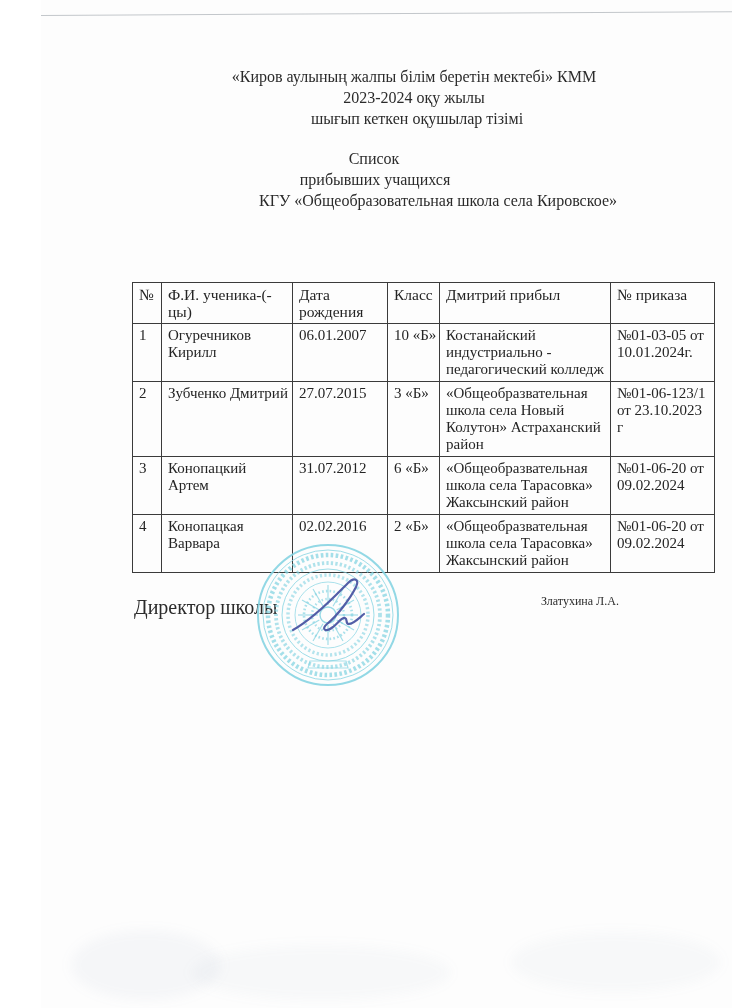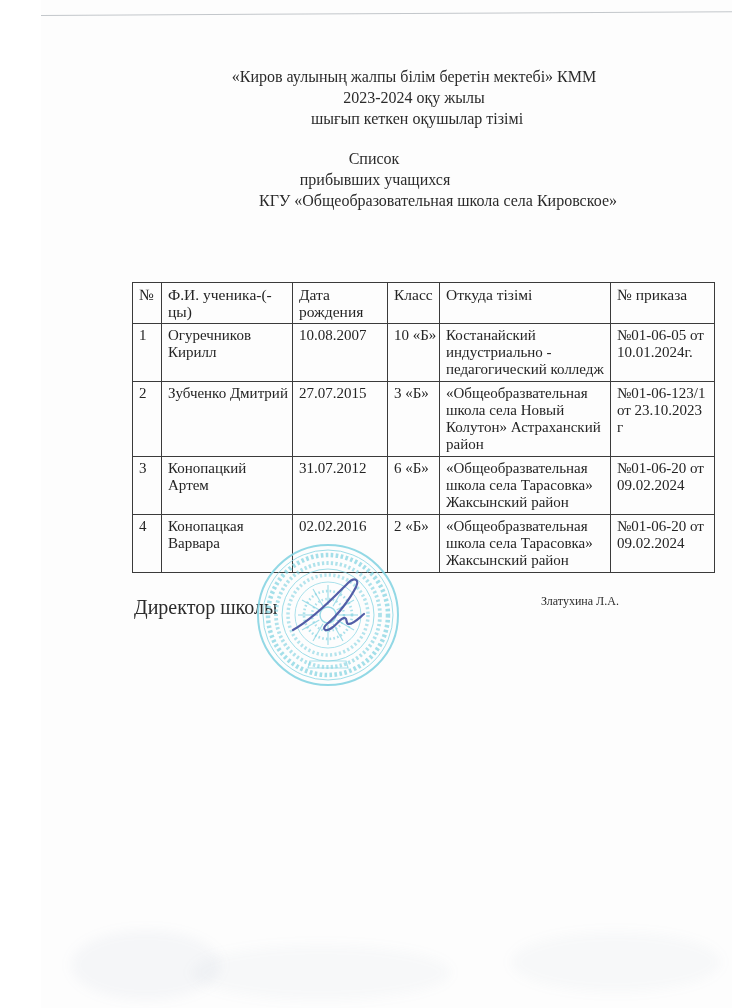--- a/index.html
+++ b/index.html
@@ -105,32 +105,32 @@
       <col class="c-class">
         <col class="c-from">
         <col class="c-order">
     </colgroup>
     <thead>
       <tr class="h-row">
         <th>№</th>
         <th>Ф.И. ученика-(-цы)</th>
         <th>Дата рождения</th>
         <th>Класс</th>
-        <th>Откуда тізімі</th>
+        <th>Дмитрий прибыл</th>
         <th>№ приказа</th>
       </tr>
     </thead>
     <tbody>
       <tr class="r1">
         <td>1</td>
         <td>Огуречников Кирилл</td>
-        <td>10.08.2007</td>
+        <td>06.01.2007</td>
         <td class="cls">10 «Б»</td>
         <td>Костанайский индустриально - педагогический колледж</td>
-        <td class="ord">№01-06-05 от 10.01.2024г.</td>
+        <td class="ord">№01-03-05 от 10.01.2024г.</td>
       </tr>
       <tr class="r2">
         <td>2</td>
         <td>Зубченко Дмитрий</td>
         <td>27.07.2015</td>
         <td class="cls">3 «Б»</td>
         <td>«Общеобразвательная школа села Новый Колутон» Астраханский район</td>
         <td class="ord">№01-06-123/1 от 23.10.2023 г</td>
       </tr>
       <tr class="r3">

